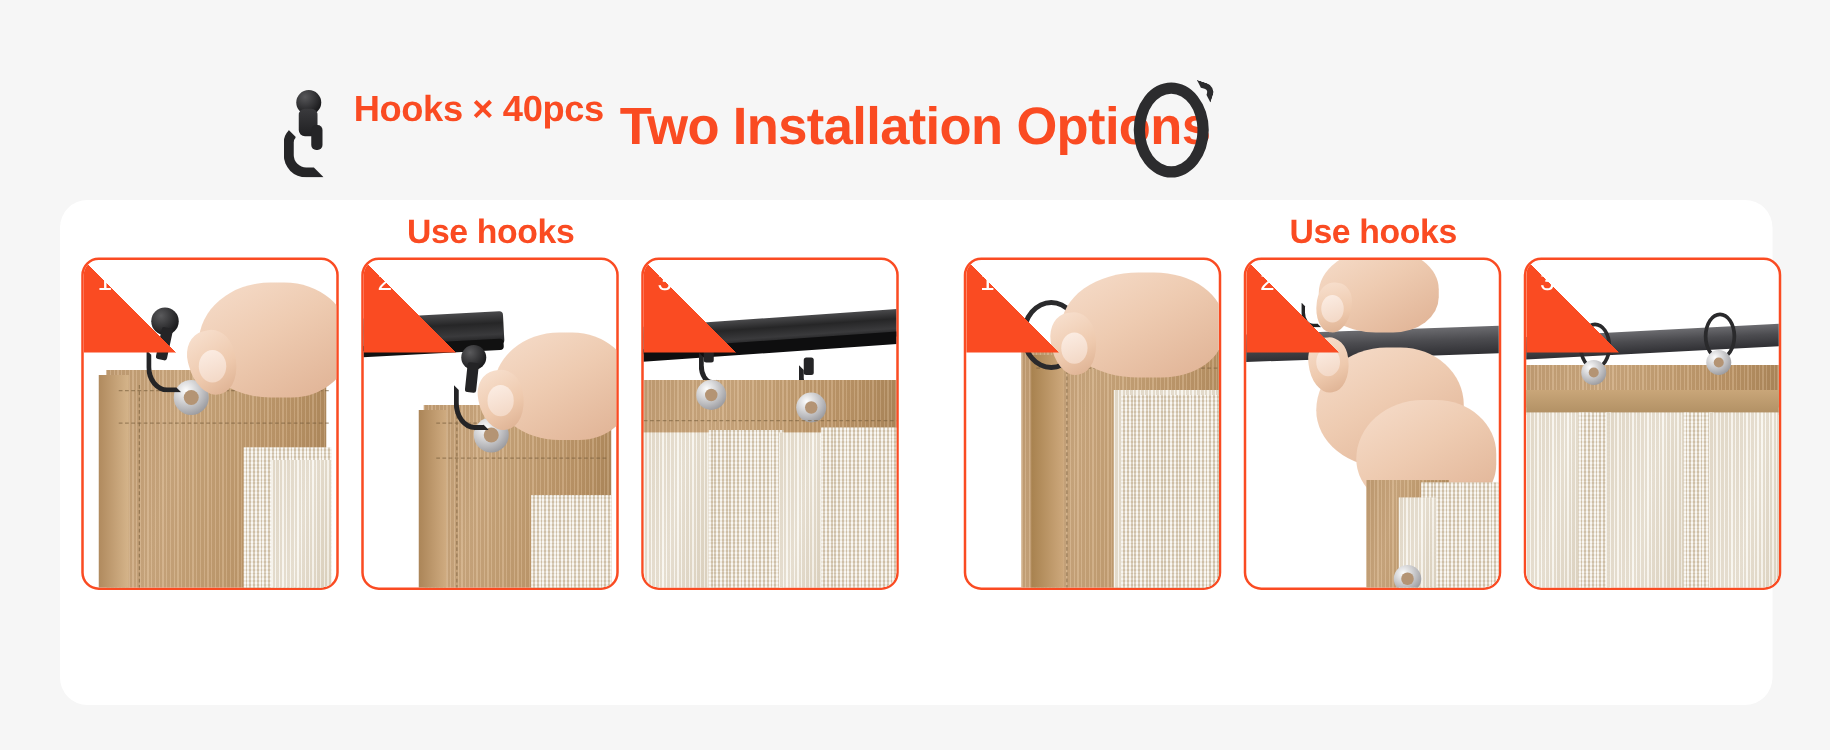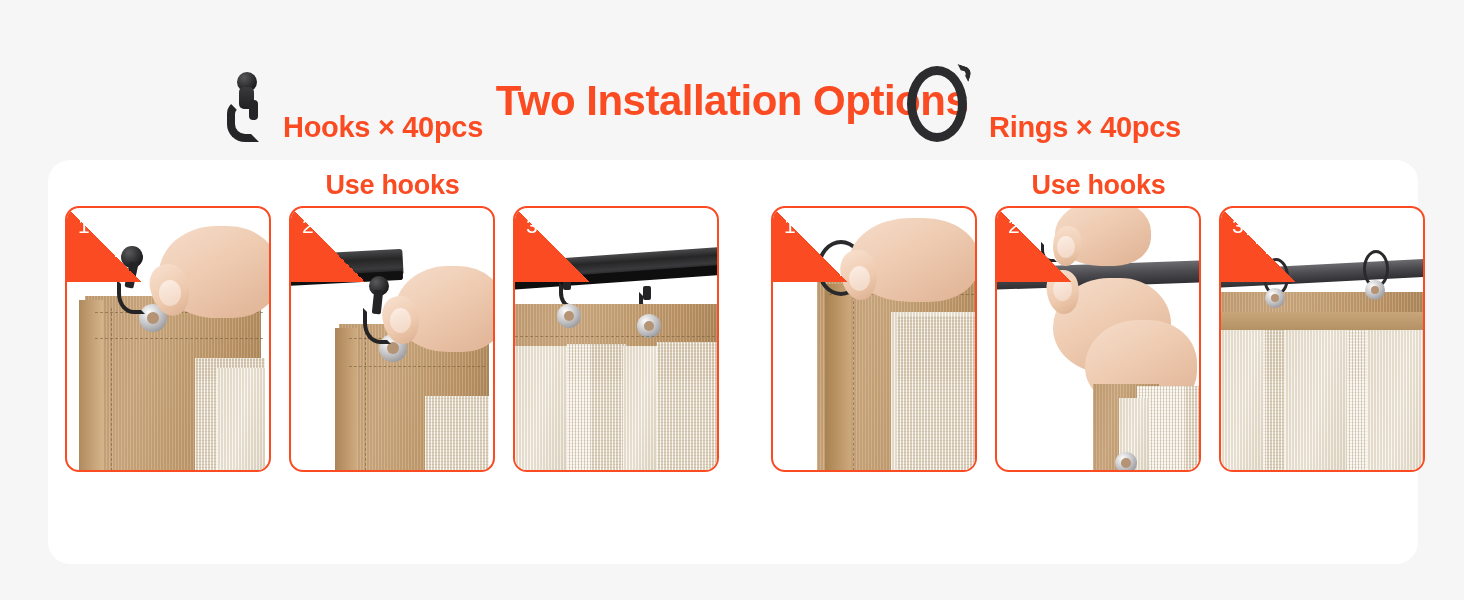--- a/index.html
+++ b/index.html
@@ -178,21 +178,21 @@
     position: absolute;
     background: #242426;
     border-radius: 2px;
   }
 
   
   .legend {
     position: absolute;
     bottom: 16px;
     display: flex;
-    align-items: flex-end;
+    align-items: flex-start;
     gap: 16px;
   }
   .legend-left  { left: 160px; }
   .legend-right { left: 130px; }
   .legend-text {
     font-size: 29px;
     font-weight: bold;
     color: #fa4b22;
     letter-spacing: -0.3px;
     white-space: nowrap;
@@ -404,17 +404,16 @@
         </div>
       </div>
 
     </div>
 
     <div class="legend legend-right">
       <div class="icon-ring">
         <div class="o"></div>
           <div class="clip"></div>
       </div>
-      <div class="legend-text">Rings × 40pcs</div>
     </div>
   </div>
 
 </div>
 
 </body></html>

